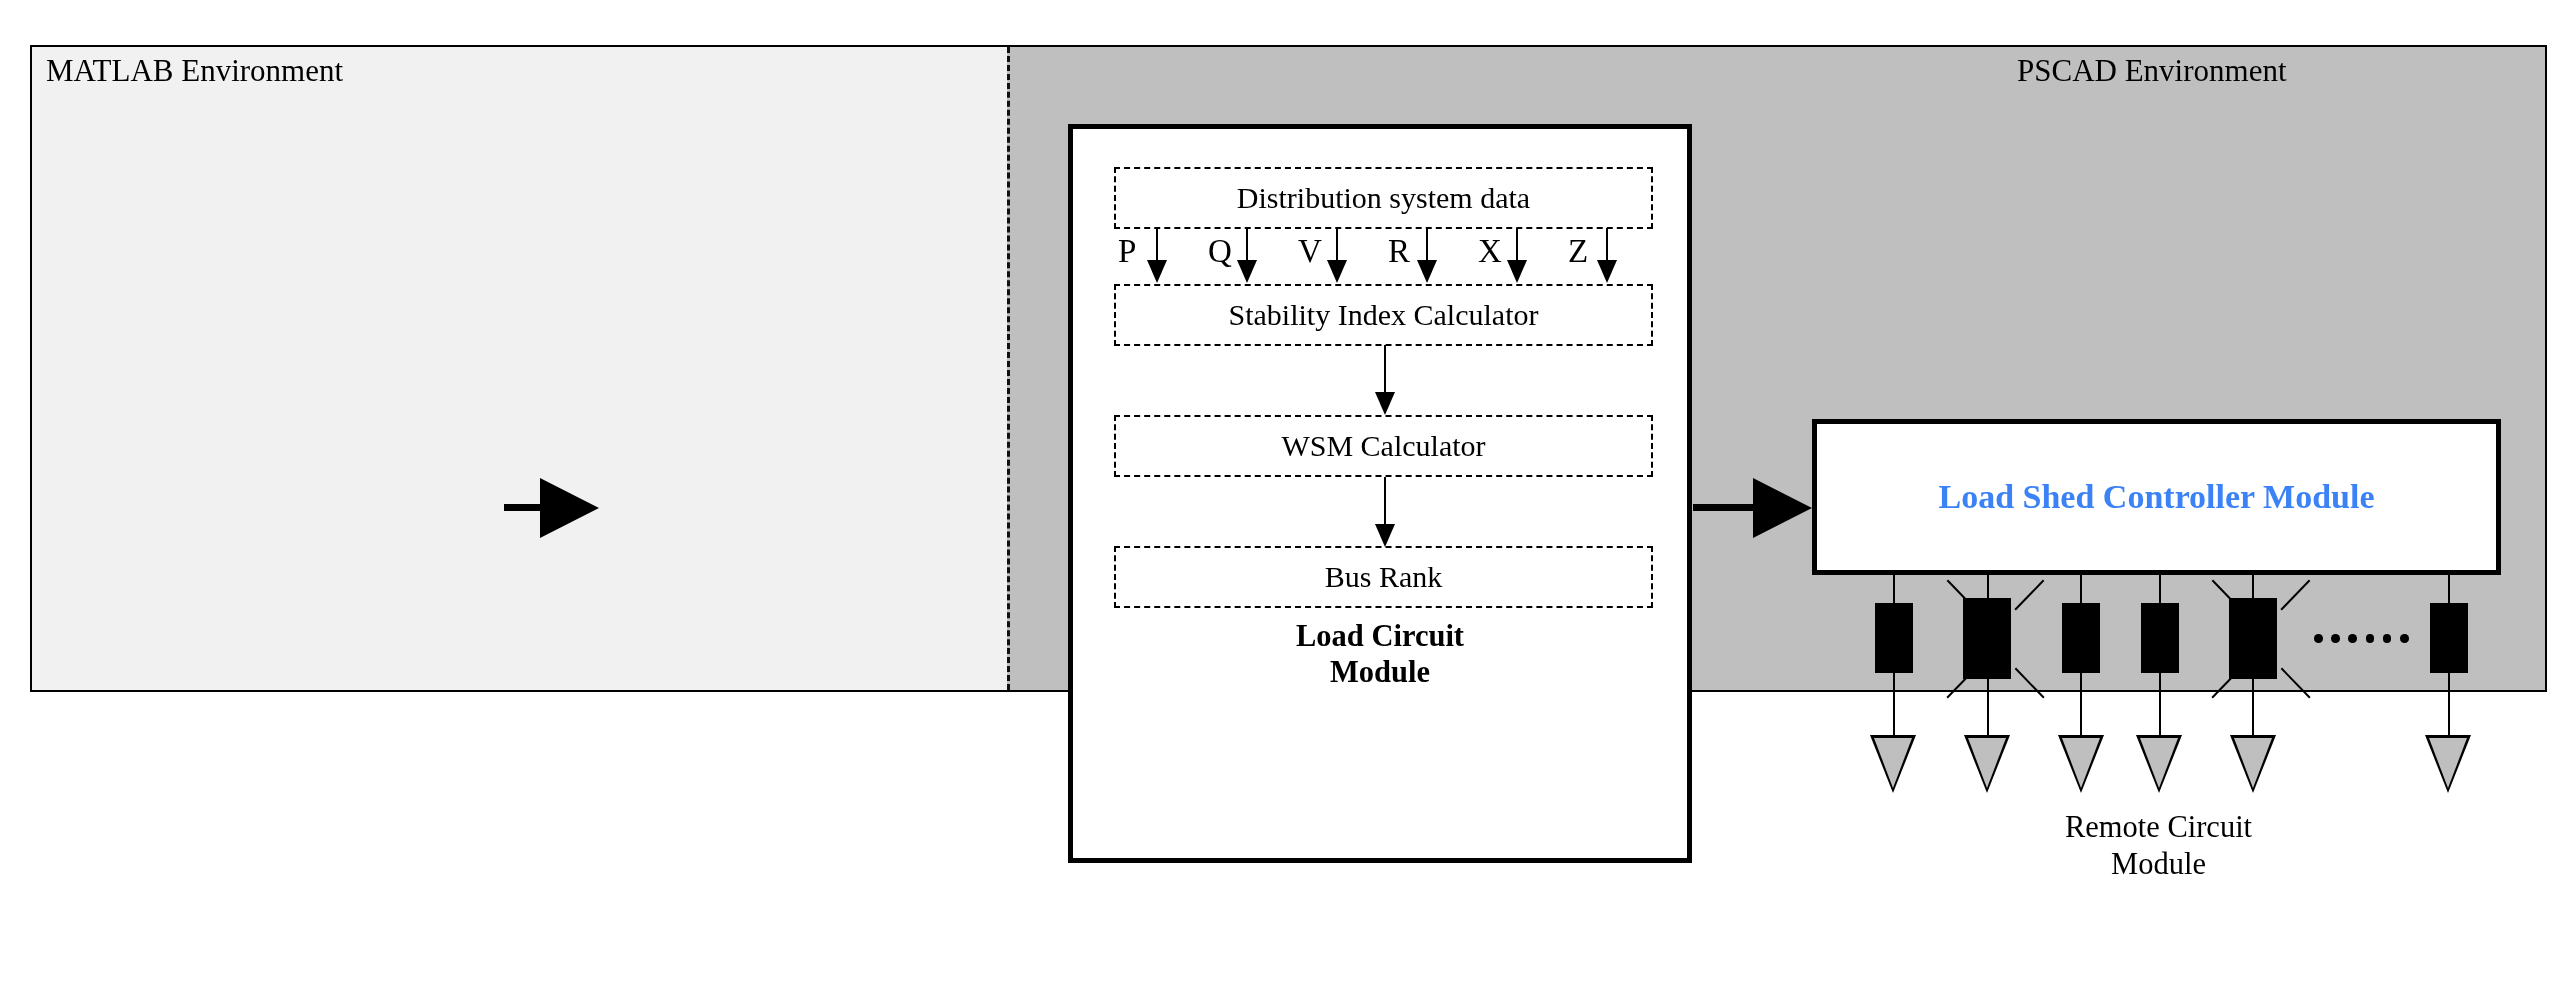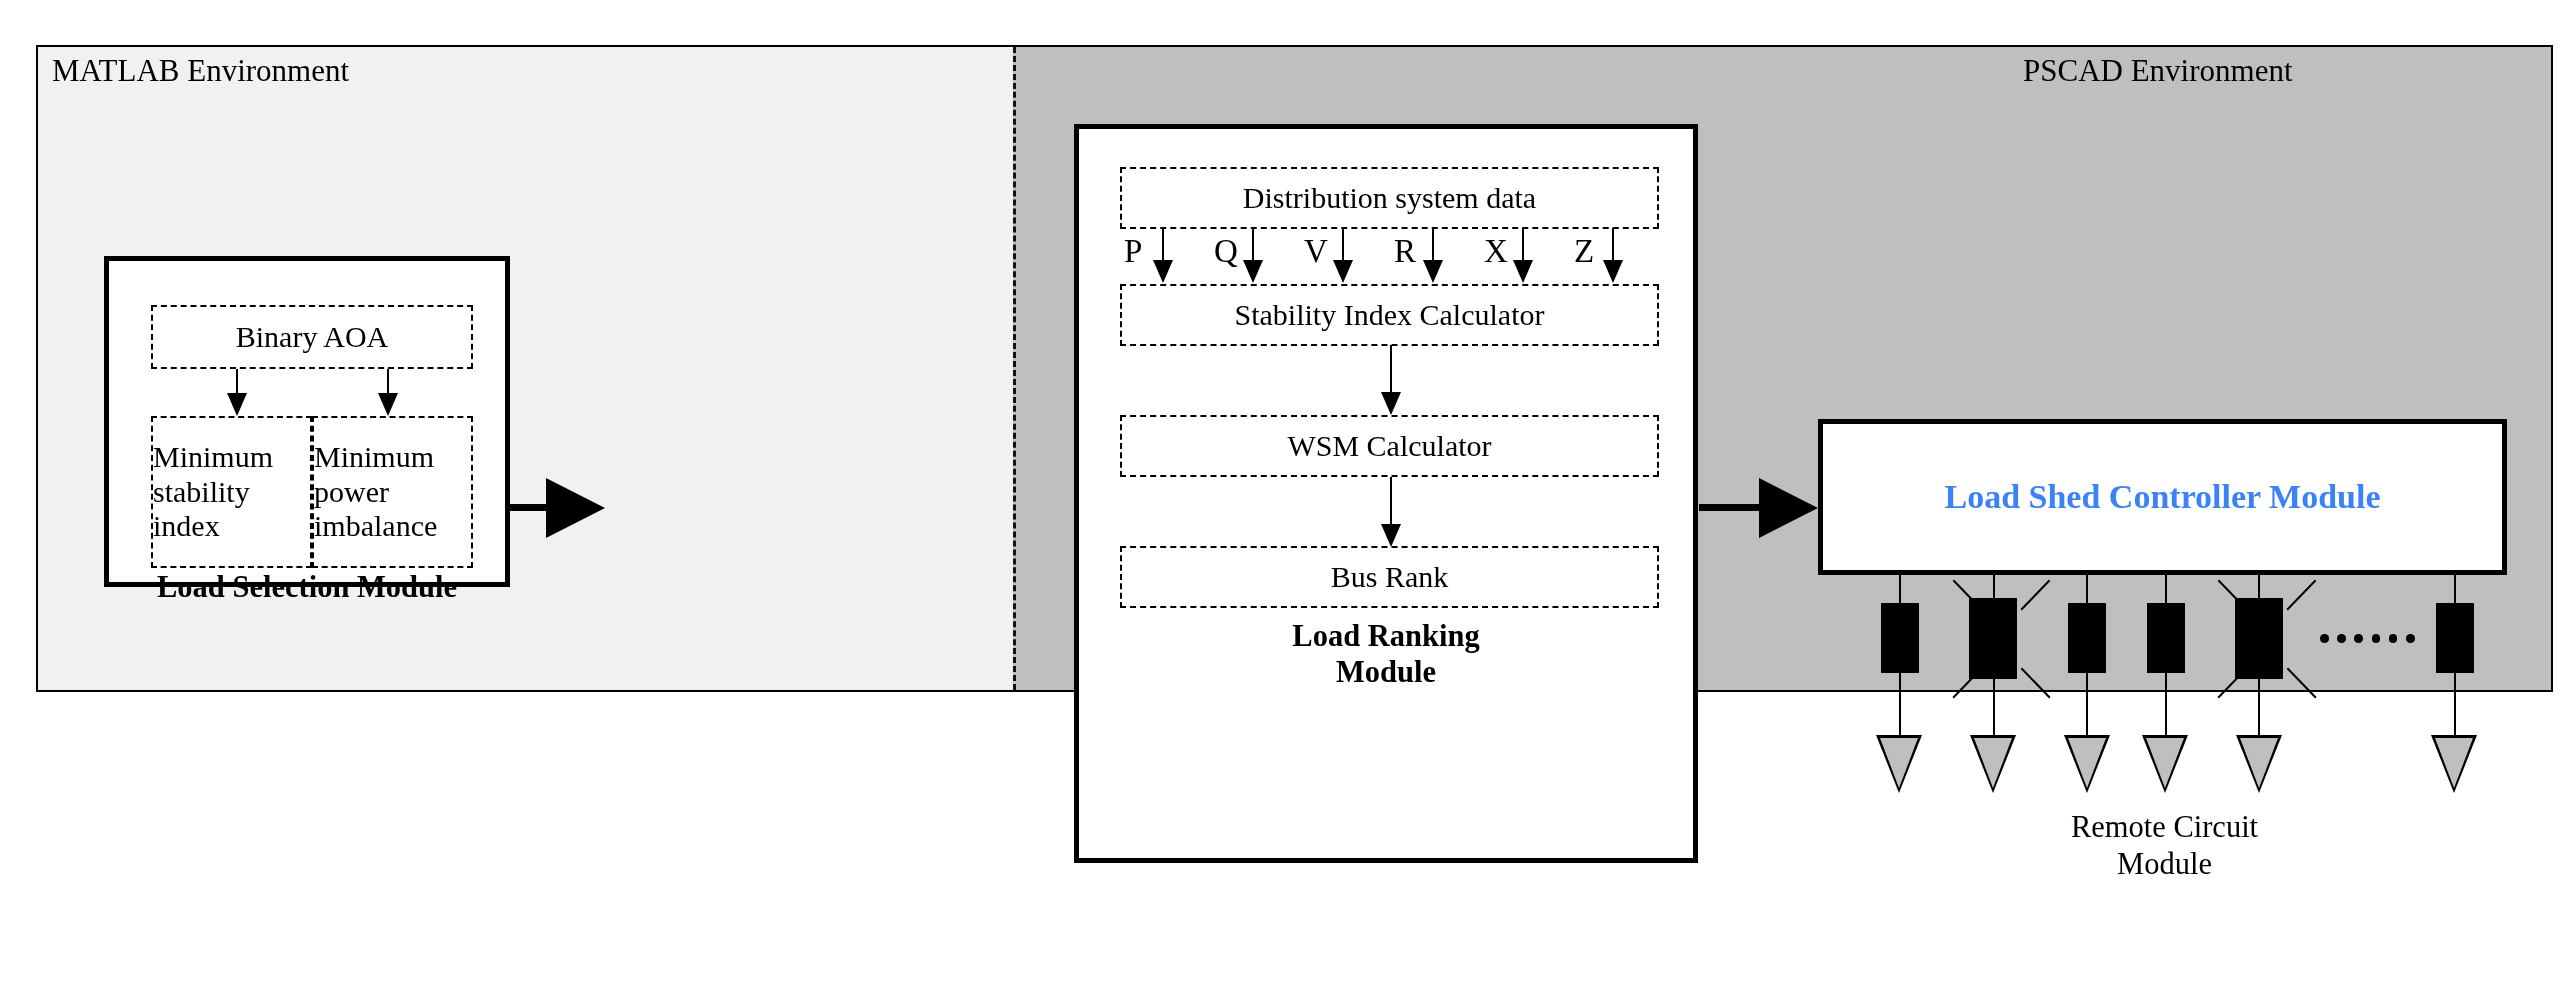--- a/index.html
+++ b/index.html
@@ -2,21 +2,21 @@
 <html style="font-size:12.5px"><head>
 <meta charset="utf-8">
 <style>
   html,body{margin:0;padding:0;background:#ffffff;}
   body{width:2576px;height:1003px;font-family:"Liberation Serif","DejaVu Serif",serif;}
 
   #canvas{position:relative;width:2576px;height:1003px;overflow:hidden;background:#fff;}
 
   
   .env-frame{position:absolute;left:30px;top:45px;width:2517px;height:647px;
-             border:2.3px solid #000;box-sizing:border-box;margin-left:6px;}
+             border:2.3px solid #000;box-sizing:border-box;}
   .env-left{position:absolute;left:0;top:0;width:975px;height:100%;background:#f1f1f1;}
   .env-right{position:absolute;left:975px;top:0;right:0;height:100%;background:#bfbfbf;}
   .env-divider{position:absolute;left:975px;top:0;width:0;height:100%;
                border-left:3.1px dashed #111;}
 
   .env-label{position:absolute;font-size:31px;color:#000;white-space:nowrap;line-height:1;}
   #matlab-label{left:0.8px;top:-6.3px;}
   #pscad-label{right:0.8px;top:-6.3px;}
 
   
@@ -68,46 +68,20 @@
 
   <div class="env-frame">
 
     <div class="env-left"></div>
     <div class="env-right"></div>
     <div class="env-divider"></div>
 
     <div class="env-label" id="matlab-label" style="left:14px;top:7.8px;">MATLAB Environment</div>
     <div class="env-label" id="pscad-label" style="left:1985px;top:7.8px;">PSCAD Environment</div>
 
-    <div class="solid-box" style="left:66px;top:209px;width:406px;height:331px;">
-
-      <div class="dashed-box" style="left:42px;top:44px;width:322px;height:64px;">
-        <span>Binary AOA</span>
-      </div>
-
-      <div class="v-arrow" style="left:116px;top:108px;width:23.4px;height:47px;">
-        <div class="shaft" style="height:25px;"></div>
-          <div class="head"></div>
-      </div>
-      <div class="v-arrow" style="left:267px;top:108px;width:23.4px;height:47px;">
-        <div class="shaft" style="height:25px;"></div>
-          <div class="head"></div>
-      </div>
-
-      <div class="dashed-box" style="left:42px;top:155px;width:161px;height:152px;">
-        <span style="white-space:pre-line;">Minimum
-stability index</span>
-      </div>
-      <div class="dashed-box" style="left:203px;top:155px;width:161px;height:152px;">
-        <span style="white-space:pre-line;">Minimum power
-imbalance</span>
-      </div>
-
-      <div class="module-title" style="left:0;top:309px;">Load Selection Module</div>
-    </div>
 
     <div class="h-arrow" style="left:472px;top:431px;width:95px;height:59px;">
       <div class="shaft" style="width:47px;"></div>
         <div class="head"></div>
     </div>
 
     <div class="solid-box" style="left:1036px;top:77px;width:624px;height:739px;">
 
       <div class="dashed-box" style="left:41px;top:38px;width:539px;height:62px;">
         <span>Distribution system data</span>
@@ -164,21 +138,21 @@
 
       <div class="v-arrow" style="left:300px;top:348px;width:23.4px;height:70px;">
         <div class="shaft" style="height:47px;"></div>
           <div class="head"></div>
       </div>
 
       <div class="dashed-box" style="left:41px;top:417px;width:539px;height:62px;">
         <span>Bus Rank</span>
       </div>
 
-      <div class="module-title" style="left:0;top:490px;">Load Ranking</div>
+      <div class="module-title" style="left:0;top:490px;">Load Circuit</div>
       <div class="module-title" style="left:0;top:526px;">Module</div>
     </div>
 
     <div class="h-arrow" style="left:1661px;top:431px;width:119px;height:59px;">
       <div class="shaft" style="width:70px;"></div>
         <div class="head"></div>
     </div>
 
     <div class="solid-box" style="left:1780px;top:372px;width:689px;height:156px;display:flex;align-items:center;justify-content:center;">
       <div style="font-weight:bold;font-size:34px;color:#3b82f6;white-space:nowrap;">Load Shed Controller Module</div>

